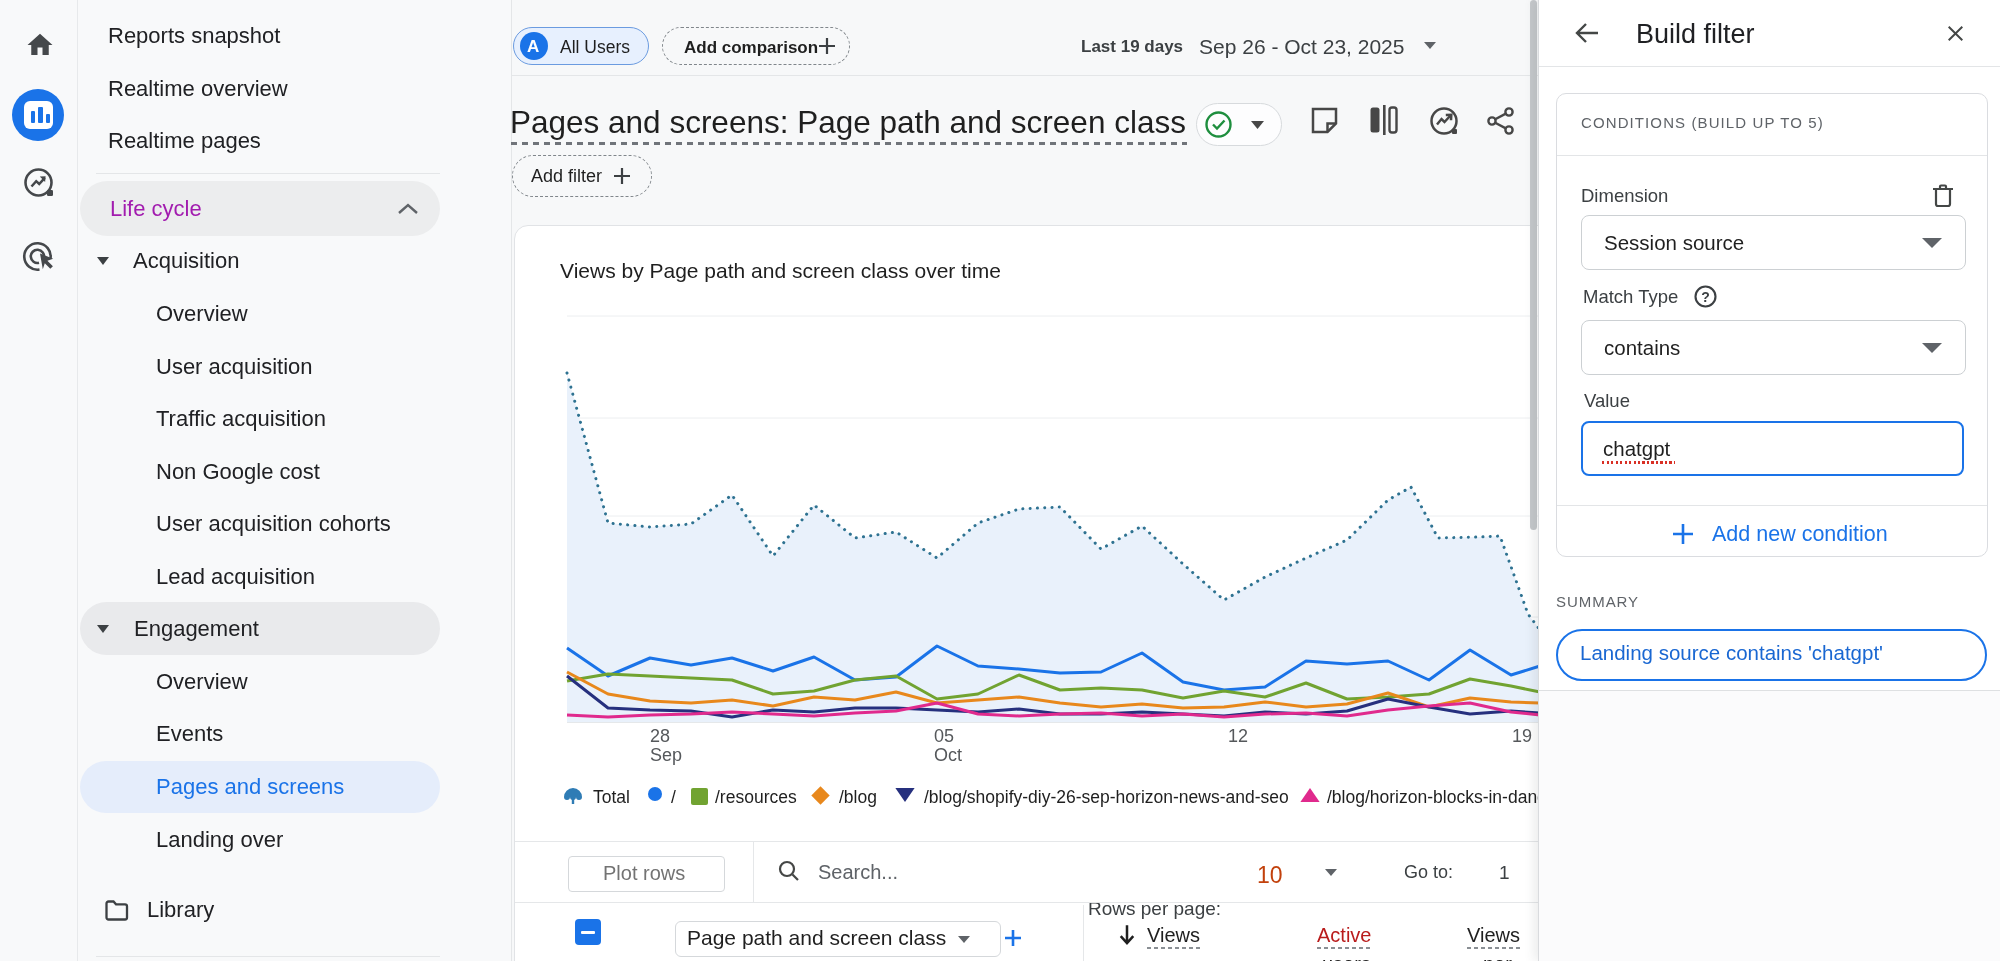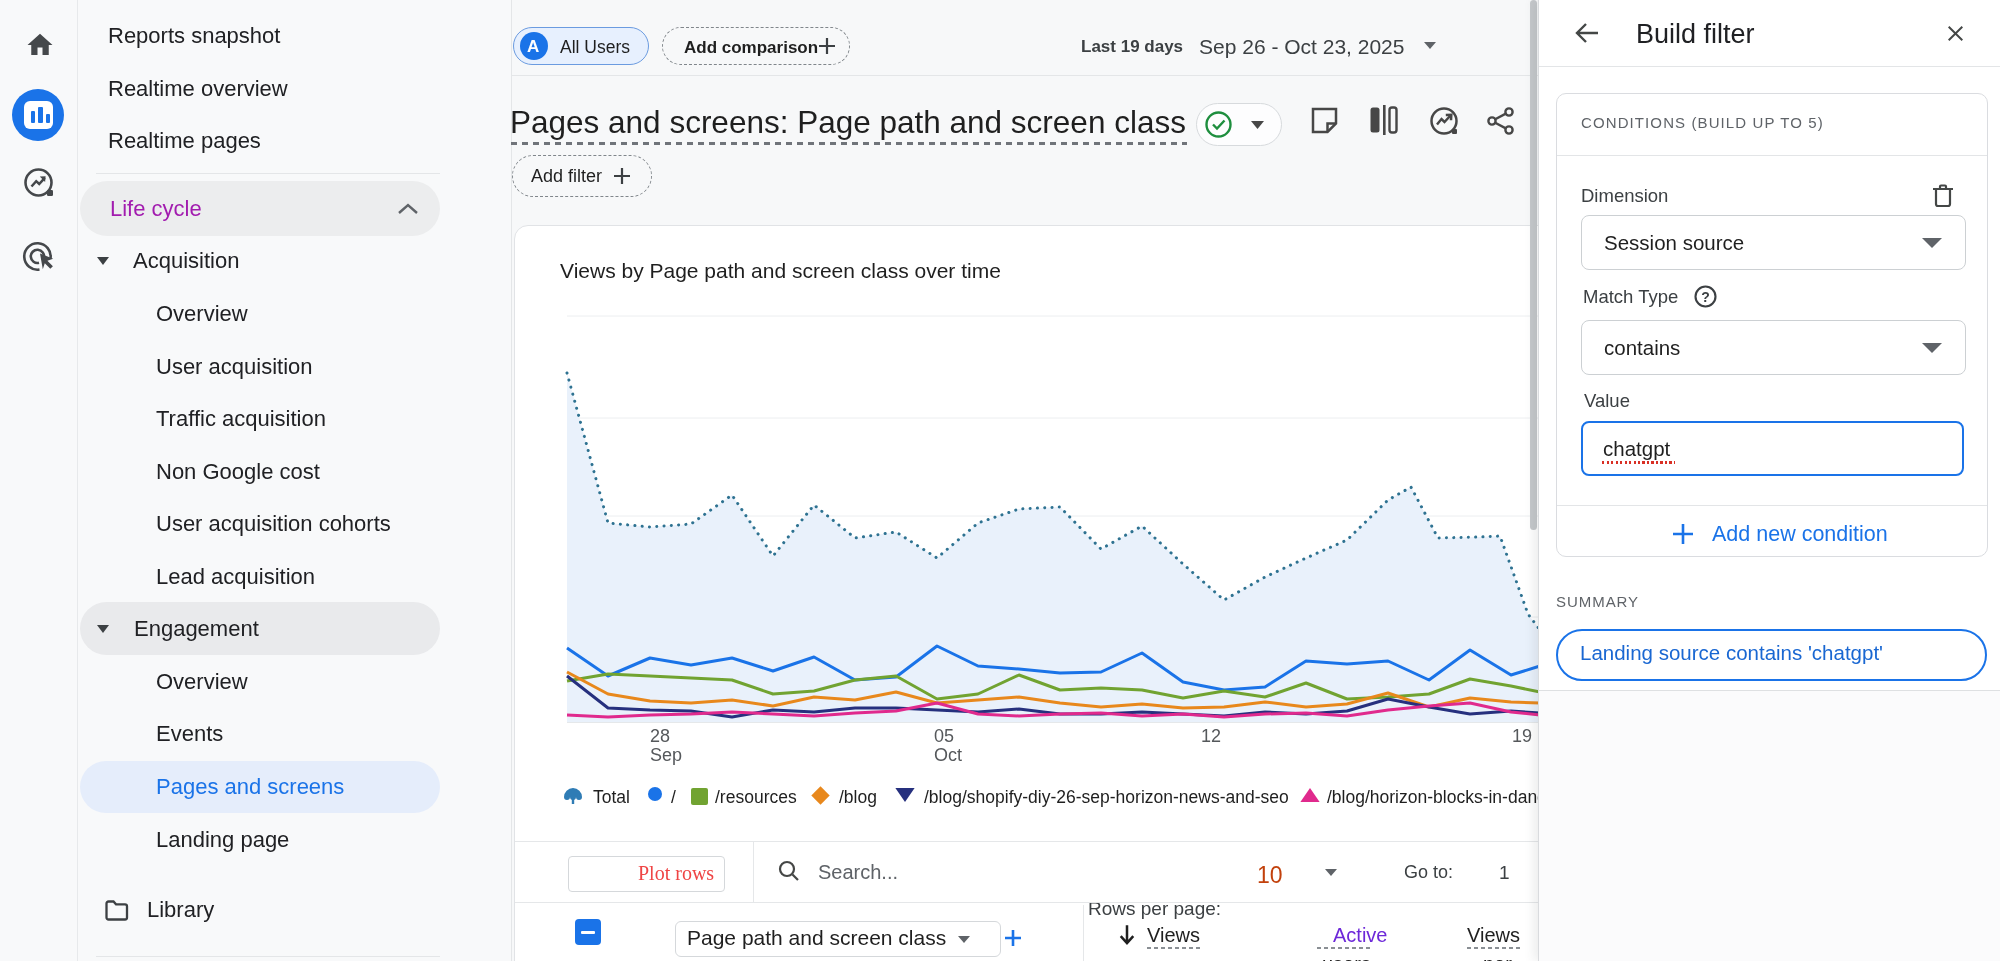--- a/index.html
+++ b/index.html
@@ -62,21 +62,21 @@
 <div class="abs" style="left:80px;top:602px;width:360px;height:53px;border-radius:27px;background:#e9eaec;"></div>
 <svg width="12" height="8" viewBox="0 0 12 8" style="left:97px;top:625px;">
     <path d="M0 0 H12 L6 8 Z" fill="#3c4043"></path>
   </svg>
 <div class="nv" style="left:134px;top:616px;">Engagement</div>
 <div class="nv" style="left:156px;top:669px;">Overview</div>
 <div class="nv" style="left:156px;top:721px;">Events</div>
 
 <div class="abs" style="left:80px;top:761px;width:360px;height:52px;border-radius:26px;background:#e5edfb;"></div>
 <div class="nv" style="left:156px;top:774px;color:#1a73e8;">Pages and screens</div>
-<div class="nv" style="left:156px;top:827px;">Landing page</div>
+<div class="nv" style="left:156px;top:827px;">Landing over</div>
 
 <svg width="26" height="24" viewBox="0 0 26 24" style="left:104px;top:899px;">
   <path d="M2.5 4.5 a2 2 0 0 1 2-2 h5 l2.5 2.8 h9 a2 2 0 0 1 2 2 v11.2 a2 2 0 0 1 -2 2 h-16.5 a2 2 0 0 1 -2-2 Z" fill="none" stroke="#3c4043" stroke-width="2.3"></path>
 </svg>
 <div class="nv" style="left:147px;top:897px;">Library</div>
 <div class="abs" style="left:96px;top:956px;width:344px;height:1px;background:#e4e6e8;"></div>
 
 <div class="abs" style="left:513px;top:27px;width:136px;height:38px;border-radius:19px;background:#e7f0fe;border:1px solid #6b9be0;"></div>
 <div class="abs" style="left:520px;top:32px;width:28px;height:28px;border-radius:50%;background:#1a73e8;"></div>
 <div class="txt" style="left:527px;top:37px;font-size:17px;font-weight:bold;color:#fff;">A</div>
@@ -149,21 +149,21 @@
   <polyline fill="none" stroke="#2e7291" stroke-width="3" stroke-linecap="round" stroke-dasharray="0.1 7.2" points="53,148 94,298 136,302 177,299 218,270 259,331 300,280 341,313 382,307 423,333 464,298 505,284 546,282 587,324 628,301 669,339 710,375 751,352 792,333 833,315 874,275 897,262 924,313 966,312 986,311 1014,389 1026,405"></polyline>
   <polyline fill="none" stroke="#1a73e8" stroke-width="3" stroke-linejoin="round" points="53,423 94,451 136,433 177,440 218,433 259,446 300,432 341,455 382,452 423,421 464,441 505,444 546,448 587,447 628,428 669,457 710,465 751,462 792,436 833,439 874,436 915,455 956,425 997,450 1026,441"></polyline>
   <polyline fill="none" stroke="#71a331" stroke-width="3" stroke-linejoin="round" points="53,456 94,449 136,451 177,453 218,455 259,469 300,466 341,455 382,451 423,474 464,469 505,450 546,465 587,463 628,465 669,473 710,466 751,472 792,458 833,474 874,472 915,469 956,454 997,461 1026,467"></polyline>
   <polyline fill="none" stroke="#e8881c" stroke-width="3" stroke-linejoin="round" points="53,447 94,469 136,476 177,478 218,475 259,481 300,472 341,475 382,467 423,478 464,475 505,472 546,478 587,482 628,479 669,483 710,482 751,477 792,482 833,479 874,468 915,482 956,473 997,477 1026,478"></polyline>
   <polyline fill="none" stroke="#26307e" stroke-width="3" stroke-linejoin="round" points="53,451 94,483 136,485 177,486 218,492 259,485 300,487 341,483 382,483 423,485 464,487 505,484 546,489 587,489 628,487 669,489 710,491 751,487 792,489 833,486 874,474 915,482 956,489 997,486 1026,488"></polyline>
   <polyline fill="none" stroke="#e02a8d" stroke-width="3" stroke-linejoin="round" points="53,490 94,492 136,490 177,489 218,487 259,489 300,491 341,488 382,486 423,478 464,489 505,491 546,489 587,488 628,491 669,489 710,492 751,489 792,488 833,491 874,485 915,481 956,478 997,487 1026,490"></polyline>
 </svg>
 
 <div class="txt" style="left:650px;top:727px;font-size:18px;color:#55585b;line-height:19px;">28<br>Sep</div>
 <div class="txt" style="left:934px;top:727px;font-size:18px;color:#55585b;line-height:19px;">05<br>Oct</div>
-<div class="txt" style="left:1201px;top:727px;font-size:18px;color:#55585b;line-height:19px;">12</div>
+<div class="txt" style="left:1228px;top:727px;font-size:18px;color:#55585b;line-height:19px;">12</div>
 <div class="txt" style="left:1512px;top:727px;font-size:18px;color:#55585b;line-height:19px;">19</div>
 
 <svg width="20" height="18" viewBox="0 0 20 18" style="left:563px;top:787px;">
   <path d="M1 10 A9 9 0 0 1 19 10 A3 3 0 0 1 13 10 A3 3 0 0 1 7 10 A3 3 0 0 1 1 10 Z" fill="#2f7cb5"></path>
   <rect x="8.8" y="12" width="2.4" height="5" fill="#2f7cb5"></rect>
 </svg>
 <div class="txt" style="left:593px;top:787px;font-size:17.5px;color:#1f1f1f;">Total</div>
 <div class="abs" style="left:648px;top:787px;width:14px;height:14px;border-radius:50%;background:#1a73e8;"></div>
 <div class="txt" style="left:671px;top:787px;font-size:17.5px;color:#1f1f1f;">/</div>
 <div class="abs" style="left:691px;top:788px;width:17px;height:17px;border-radius:2px;background:#71a331;"></div>
@@ -174,21 +174,21 @@
     <path d="M0 0 H22 L11 16 Z" fill="#26307e"></path>
   </svg>
 <div class="txt" style="left:924px;top:787px;font-size:17.5px;color:#1f1f1f;">/blog/shopify-diy-26-sep-horizon-news-and-seo</div>
 <svg width="20" height="14" viewBox="0 0 22 16" style="left:1300px;top:788px;">
     <path d="M11 0 L22 16 H0 Z" fill="#e02a8d"></path>
   </svg>
 <div class="txt" style="left:1327px;top:787px;font-size:17.5px;color:#1f1f1f;">/blog/horizon-blocks-in-danger-of-extinction</div>
 
 <div class="abs" style="left:515px;top:841px;width:1040px;height:1px;background:#e5e7e9;"></div>
 <div class="abs" style="left:568px;top:856px;width:157px;height:36px;border-radius:4px;border:1px solid #d5d8db;"></div>
-<div class="txt" style="left:638px;top:862px;font-size:20px;color:#ef4444;font-family:Liberation Serif, serif;">Plot rows</div>
+<div class="txt" style="left:603px;top:862px;font-size:20px;color:#737373;">Plot rows</div>
 <div class="abs" style="left:753px;top:842px;width:1px;height:60px;background:#e5e7e9;"></div>
 <svg width="22" height="22" viewBox="0 0 22 22" style="left:778px;top:860px;">
   <circle cx="9" cy="9" r="7" fill="none" stroke="#454746" stroke-width="2.2"></circle>
   <path d="M14.5 14.5 L20 20" stroke="#454746" stroke-width="2.2"></path>
 </svg>
 <div class="txt" style="left:818px;top:861px;font-size:20px;color:#5f6368;">Search...</div>
 <div class="txt" style="left:1088px;top:862px;font-size:19px;color:#3c4043;margin-top:36px;">Rows per page:</div>
 <div class="txt" style="left:1257px;top:862px;font-size:23px;color:#c2410c;">10</div>
 <svg width="12" height="7" viewBox="0 0 12 7" style="left:1325px;top:869px;">
     <path d="M0 0 H12 L6 7 Z" fill="#5f6368"></path>
@@ -206,21 +206,21 @@
   </svg>
 <svg width="18" height="18" viewBox="0 0 18 18" style="left:1004px;top:929px;">
   <path d="M9 1 V17 M1 9 H17" stroke="#1a73e8" stroke-width="2.6"></path>
 </svg>
 <div class="abs" style="left:1083px;top:905px;width:1px;height:56px;background:#e5e7e9;"></div>
 <svg width="16" height="21" viewBox="0 0 14 18" style="left:1119px;top:924px;">
   <path d="M7 1 V16 M1.5 10.5 L7 16.5 L12.5 10.5" fill="none" stroke="#1f1f1f" stroke-width="2.2"></path>
 </svg>
 <div class="txt" style="left:1147px;top:924px;font-size:20px;font-weight:500;color:#1f1f1f;">Views</div>
 <div class="abs" style="left:1147px;top:947px;width:53px;height:2px;background:repeating-linear-gradient(90deg,#8a8f94 0 4px,transparent 4px 7px);"></div>
-<div class="txt" style="left:1317px;top:924px;font-size:20px;font-weight:500;color:#6d28d9;margin-left:16px;">Active</div>
+<div class="txt" style="left:1317px;top:924px;font-size:20px;font-weight:500;color:#b91c1c;">Active</div>
 <div class="abs" style="left:1317px;top:947px;width:55px;height:2px;background:repeating-linear-gradient(90deg,#8a8f94 0 4px,transparent 4px 7px);"></div>
 <div class="txt" style="left:1322px;top:953px;font-size:20px;font-weight:500;color:#1f1f1f;">users</div>
 <div class="txt" style="left:1467px;top:924px;font-size:20px;font-weight:500;color:#1f1f1f;">Views</div>
 <div class="abs" style="left:1467px;top:947px;width:53px;height:2px;background:repeating-linear-gradient(90deg,#8a8f94 0 4px,transparent 4px 7px);"></div>
 <div class="txt" style="left:1483px;top:953px;font-size:20px;font-weight:500;color:#1f1f1f;">per</div>
 
 <div class="abs" style="left:1530px;top:0;width:7px;height:530px;border-radius:4px;background:#c5c8cb;"></div>
 
 <div class="abs" style="left:1538px;top:0;width:462px;height:961px;background:#fff;border-left:1px solid #d9dbde;box-shadow:-4px 0 10px rgba(60,64,67,0.10);"></div>
 <svg width="26" height="24" viewBox="0 0 26 24" style="left:1574px;top:21px;">

